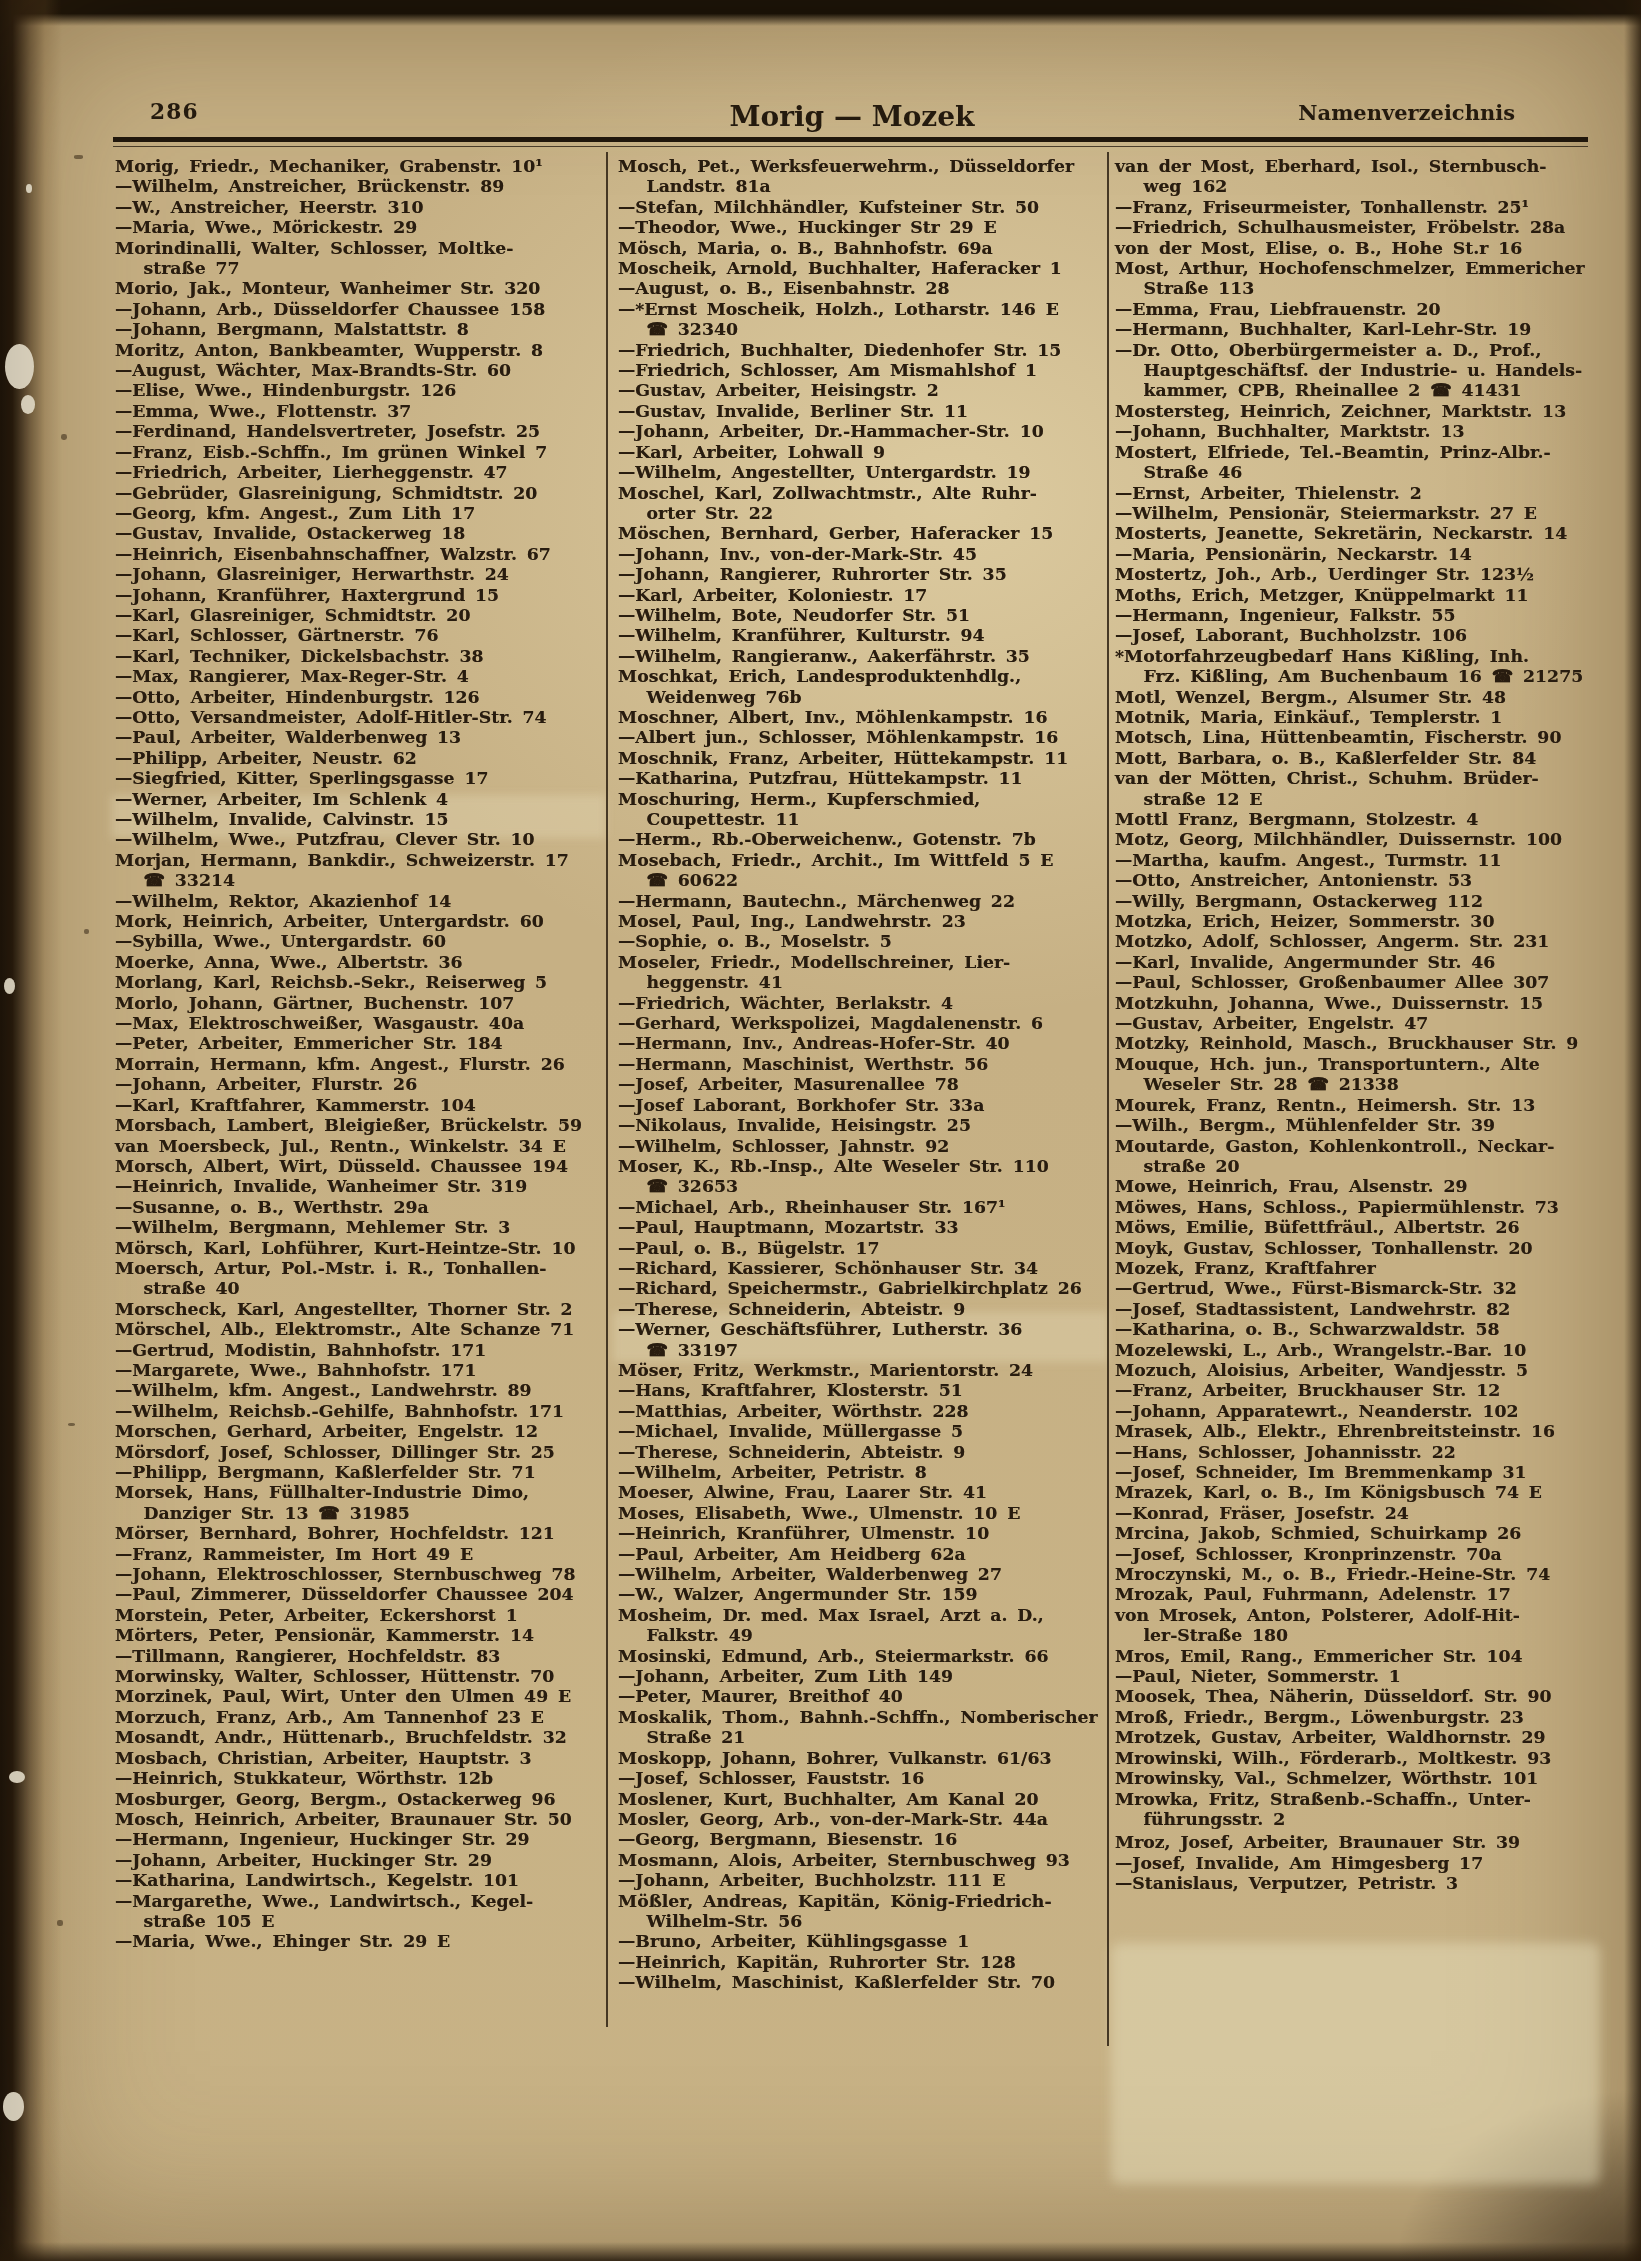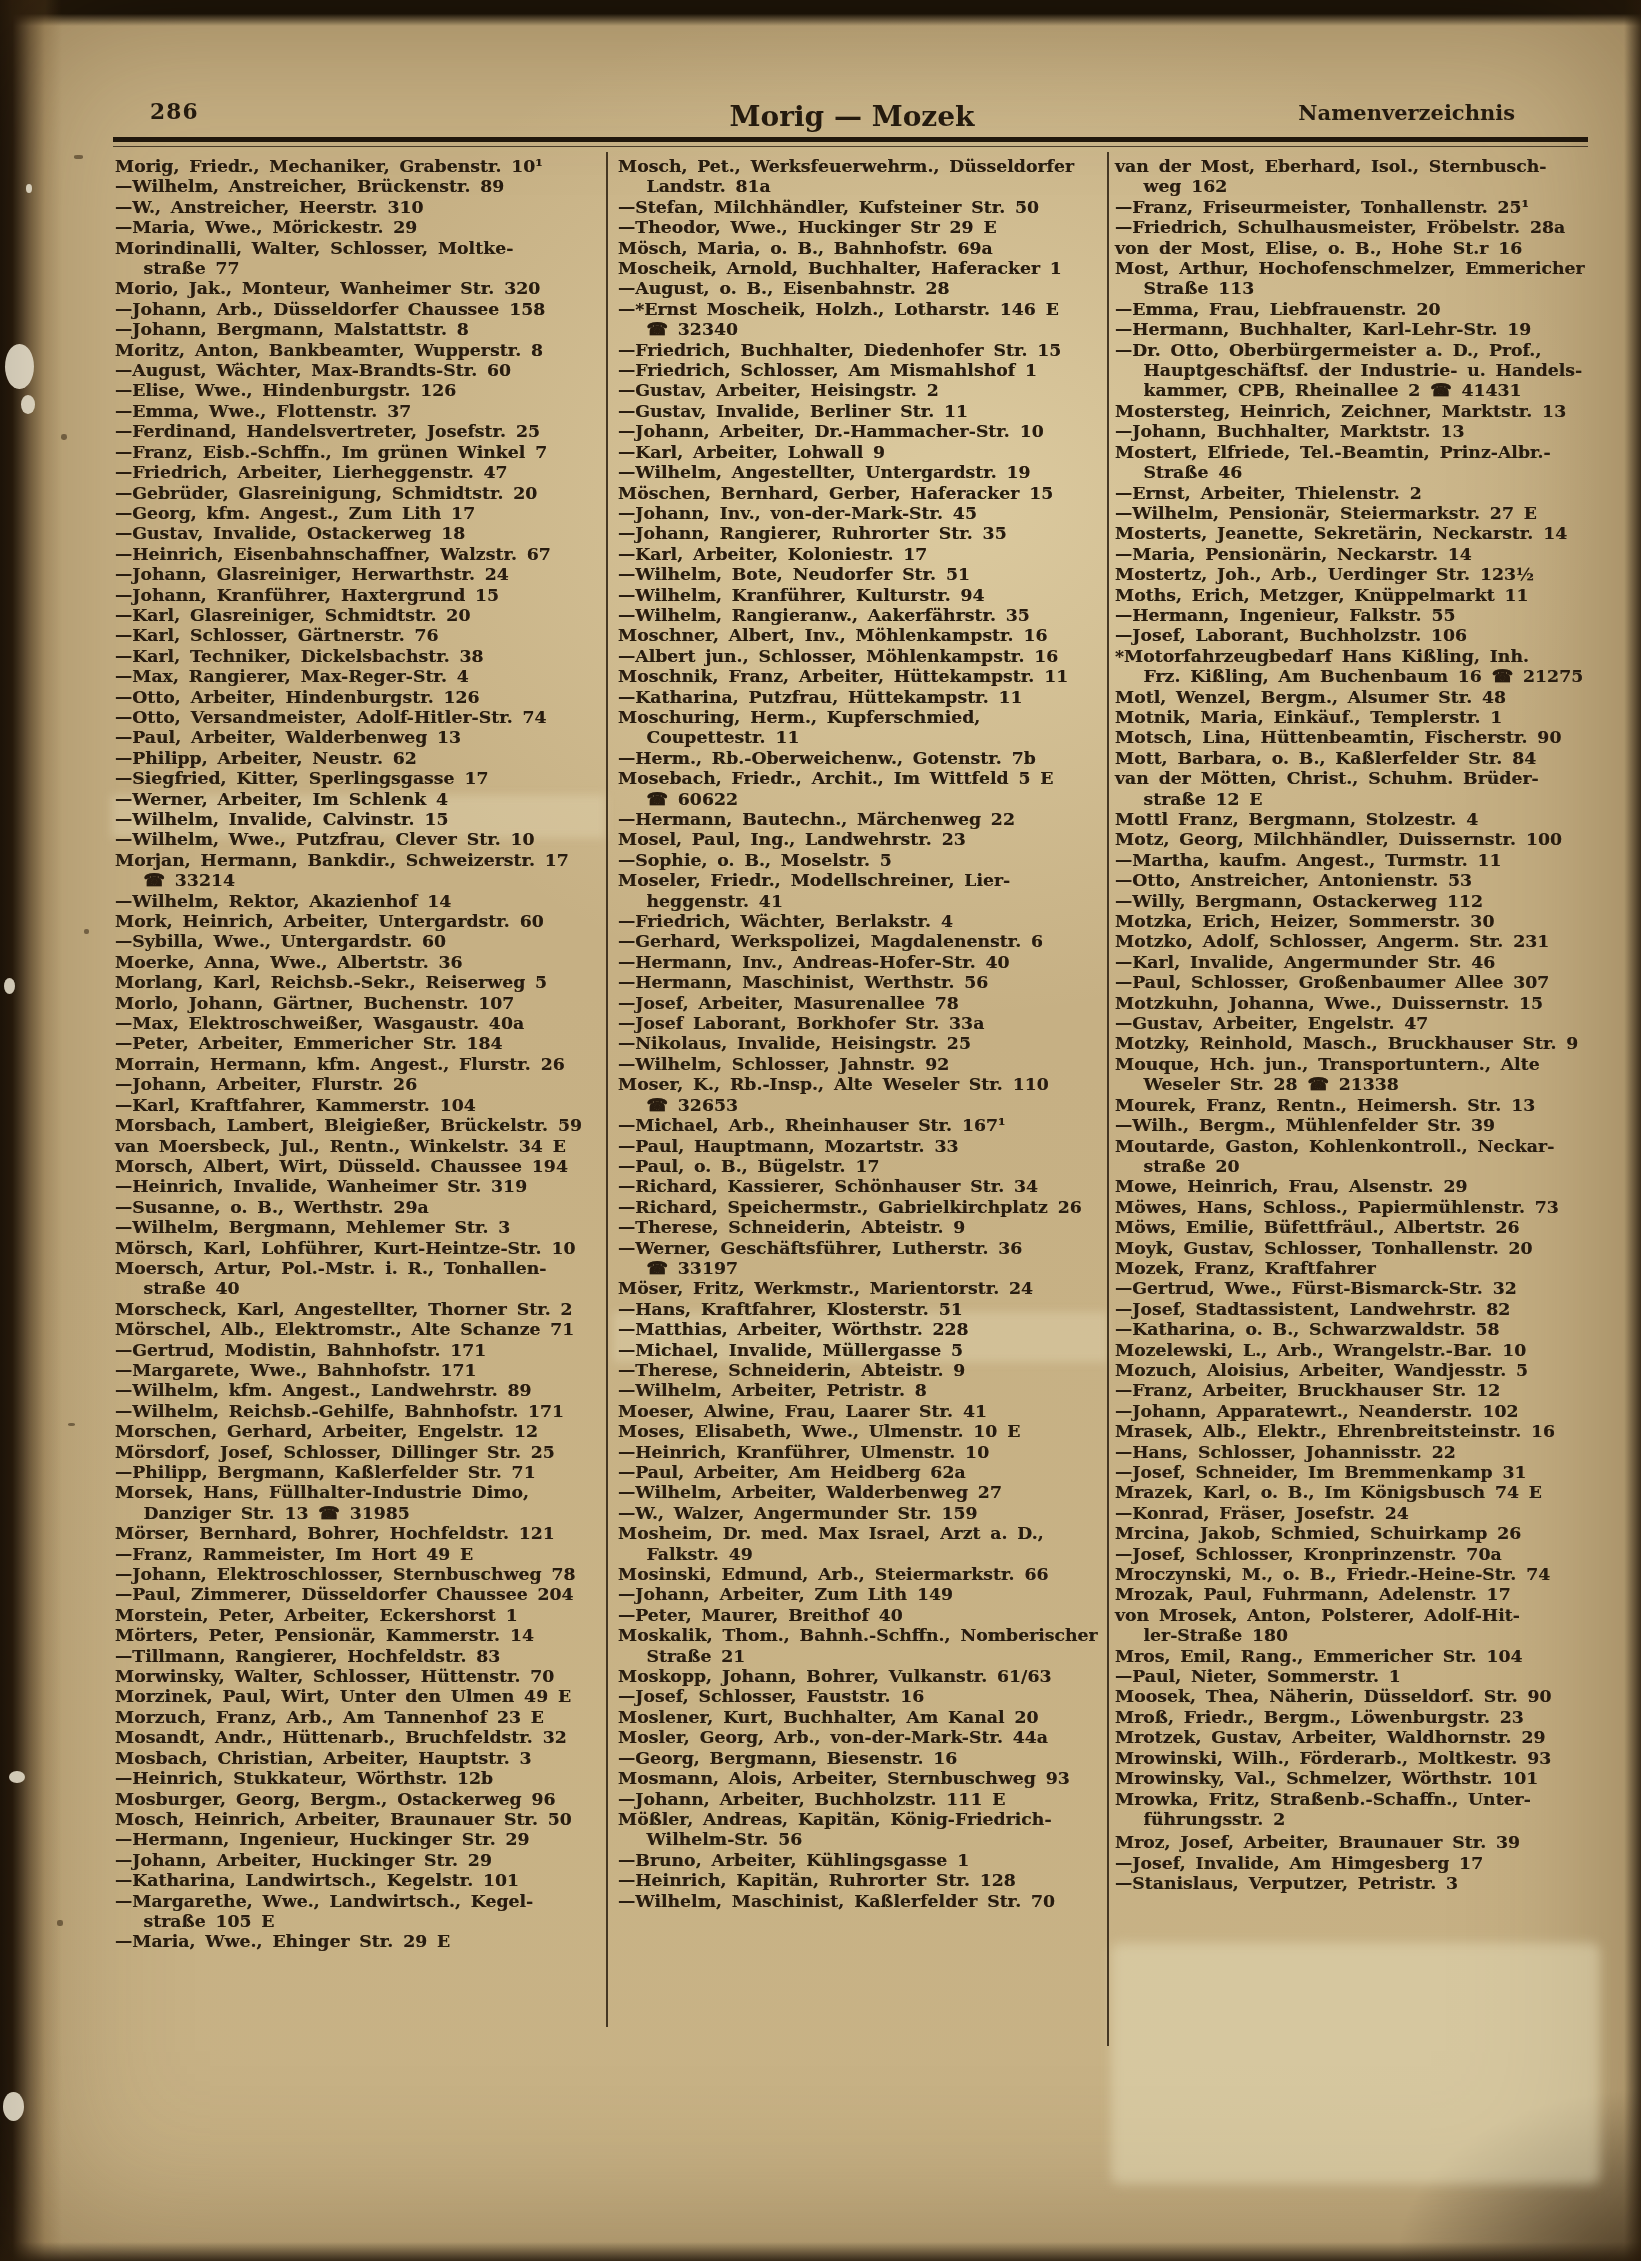--- a/index.html
+++ b/index.html
@@ -188,27 +188,31 @@
         <div class="entry">—August, o. B., Eisenbahnstr. 28</div>
         <div class="entry">—*Ernst Moscheik, Holzh., Lotharstr. 146 E
 ☎ 32340</div>
         <div class="entry">—Friedrich, Buchhalter, Diedenhofer Str. 15</div>
         <div class="entry">—Friedrich, Schlosser, Am Mismahlshof 1</div>
         <div class="entry">—Gustav, Arbeiter, Heisingstr. 2</div>
         <div class="entry">—Gustav, Invalide, Berliner Str. 11</div>
         <div class="entry">—Johann, Arbeiter, Dr.-Hammacher-Str. 10</div>
         <div class="entry">—Karl, Arbeiter, Lohwall 9</div>
         <div class="entry">—Wilhelm, Angestellter, Untergardstr. 19</div>
+        <div class="entry">Moschel, Karl, Zollwachtmstr., Alte Ruhr-
+orter Str. 22</div>
         <div class="entry">Möschen, Bernhard, Gerber, Haferacker 15</div>
         <div class="entry">—Johann, Inv., von-der-Mark-Str. 45</div>
         <div class="entry">—Johann, Rangierer, Ruhrorter Str. 35</div>
         <div class="entry">—Karl, Arbeiter, Koloniestr. 17</div>
         <div class="entry">—Wilhelm, Bote, Neudorfer Str. 51</div>
         <div class="entry">—Wilhelm, Kranführer, Kulturstr. 94</div>
         <div class="entry">—Wilhelm, Rangieranw., Aakerfährstr. 35</div>
+        <div class="entry">Moschkat, Erich, Landesproduktenhdlg.,
+Weidenweg 76b</div>
         <div class="entry">Moschner, Albert, Inv., Möhlenkampstr. 16</div>
         <div class="entry">—Albert jun., Schlosser, Möhlenkampstr. 16</div>
         <div class="entry">Moschnik, Franz, Arbeiter, Hüttekampstr. 11</div>
         <div class="entry">—Katharina, Putzfrau, Hüttekampstr. 11</div>
         <div class="entry">Moschuring, Herm., Kupferschmied,
 Coupettestr. 11</div>
         <div class="entry">—Herm., Rb.-Oberweichenw., Gotenstr. 7b</div>
         <div class="entry">Mosebach, Friedr., Archit., Im Wittfeld 5 E
 ☎ 60622</div>
         <div class="entry">—Hermann, Bautechn., Märchenweg 22</div>

